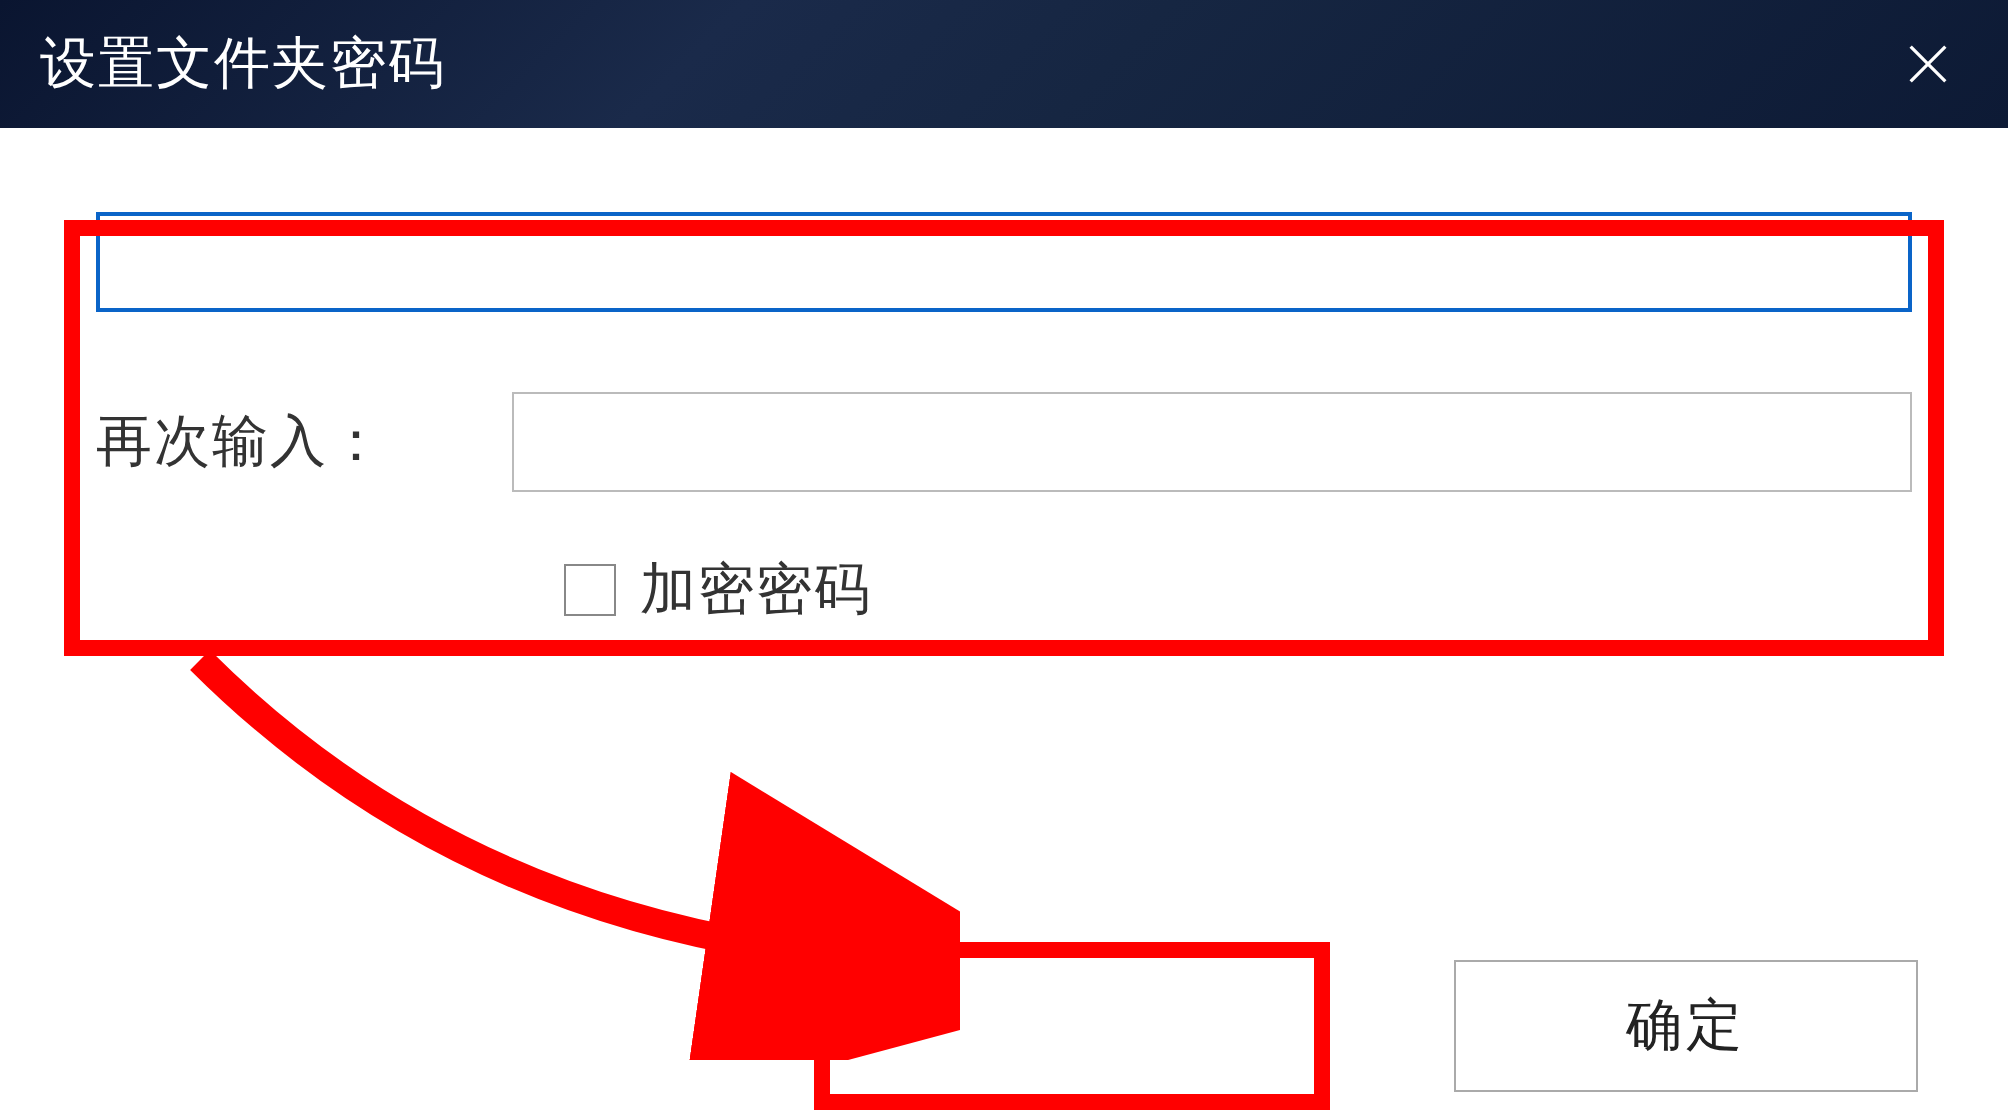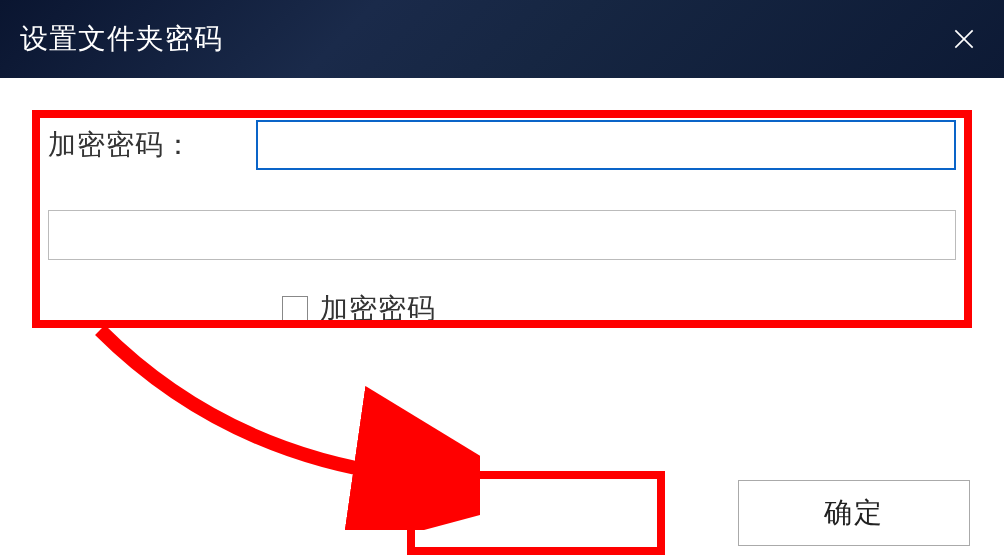--- a/index.html
+++ b/index.html
@@ -5,21 +5,21 @@
     * { box-sizing: border-box; margin: 0; padding: 0; }
     body {
       width: 1004px;
       height: 560px;
       font-family: "Microsoft YaHei", "SimSun", sans-serif;
       background: #fff;
       overflow: hidden;
       position: relative;
     }
     .titlebar {
-      height: 78px;
+      height: 64px;
       background: linear-gradient(135deg, #0a1530 0%, #1a2a4a 35%, #162642 55%, #0d1a35 100%);
       display: flex;
       align-items: center;
       justify-content: space-between;
       padding: 0 20px 0 20px;
       color: #fff;
     }
     .title-text {
       font-size: 28px;
       font-weight: 400;
@@ -92,21 +92,21 @@
     }
     .checkbox-label {
       font-size: 28px;
       color: #333;
       cursor: pointer;
       letter-spacing: 1px;
     }
     .button-row {
       position: absolute;
       bottom: 14px;
-      right: 34px;
+      right: 45px;
       display: flex;
       gap: 30px;
     }
     .btn {
       width: 232px;
       height: 66px;
       border: 1px solid #aaa;
       background: #fff;
       font-size: 28px;
       color: #222;
@@ -142,24 +142,24 @@
     <svg viewBox="0 0 24 24" fill="none" stroke="#fff" stroke-width="1.5">
       <line x1="4" y1="4" x2="20" y2="20"></line>
       <line x1="20" y1="4" x2="4" y2="20"></line>
     </svg>
   </div>
 </div>
 
 <div class="body-area">
   <div class="form-area">
     <div class="form-row">
-      <span class="form-label">加密密码：</span>
       <input type="password" class="form-input focused" value="" style="">
     </div>
     <div class="form-row second">
+      <span class="form-label">再次输入：</span>
       <input type="password" class="form-input" value="" style="">
     </div>
     <div class="checkbox-row">
       <div class="checkbox"></div>
       <span class="checkbox-label">加密密码</span>
     </div>
   </div>
 </div>
 
 <div class="button-row">

